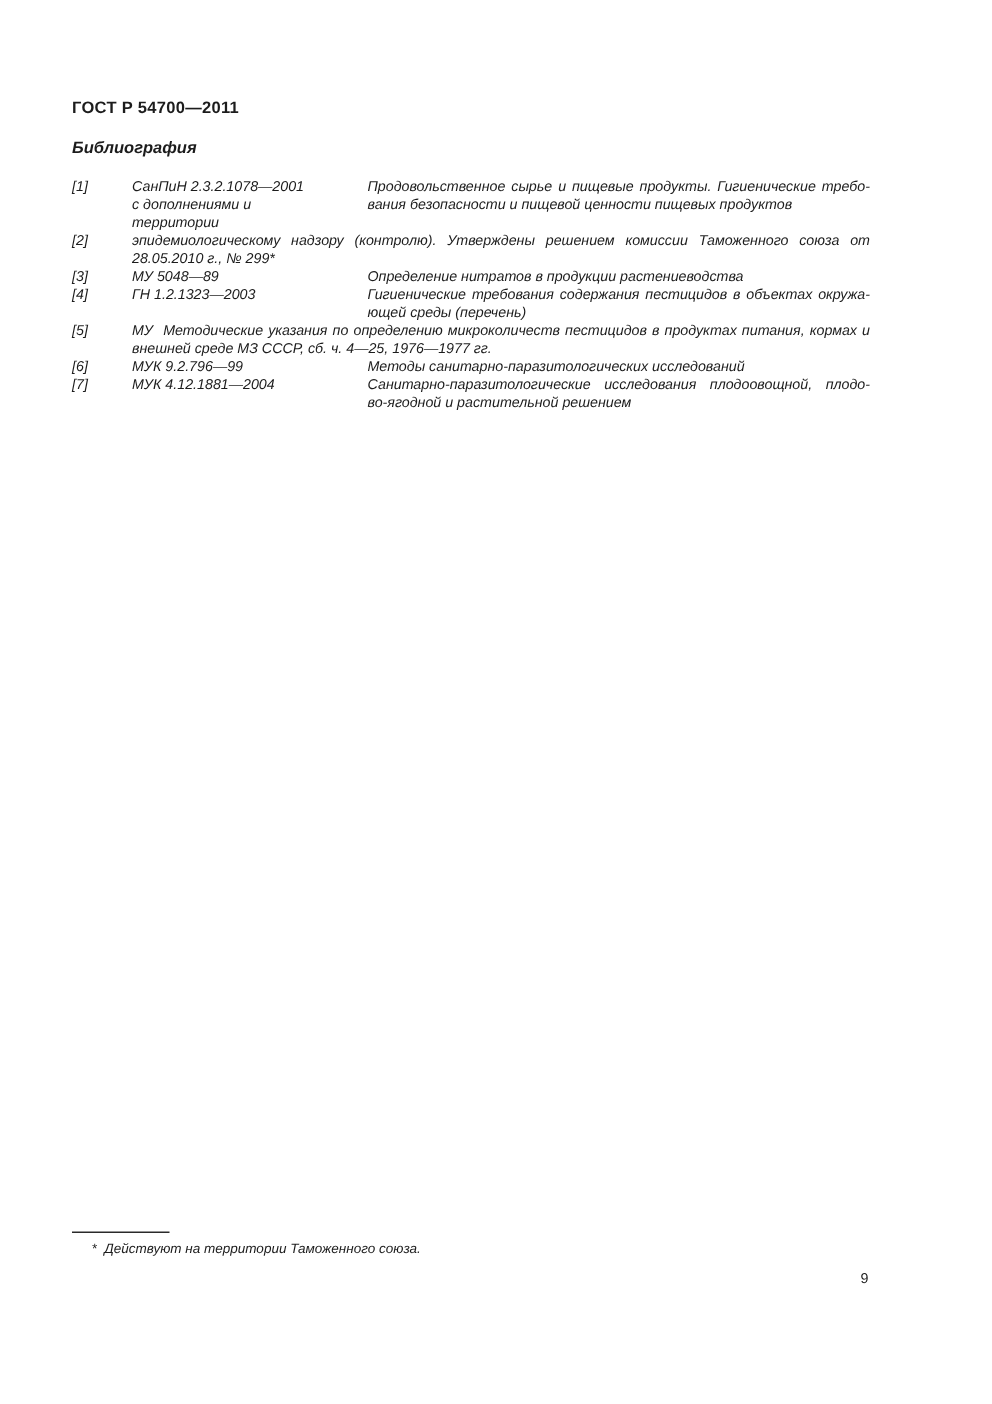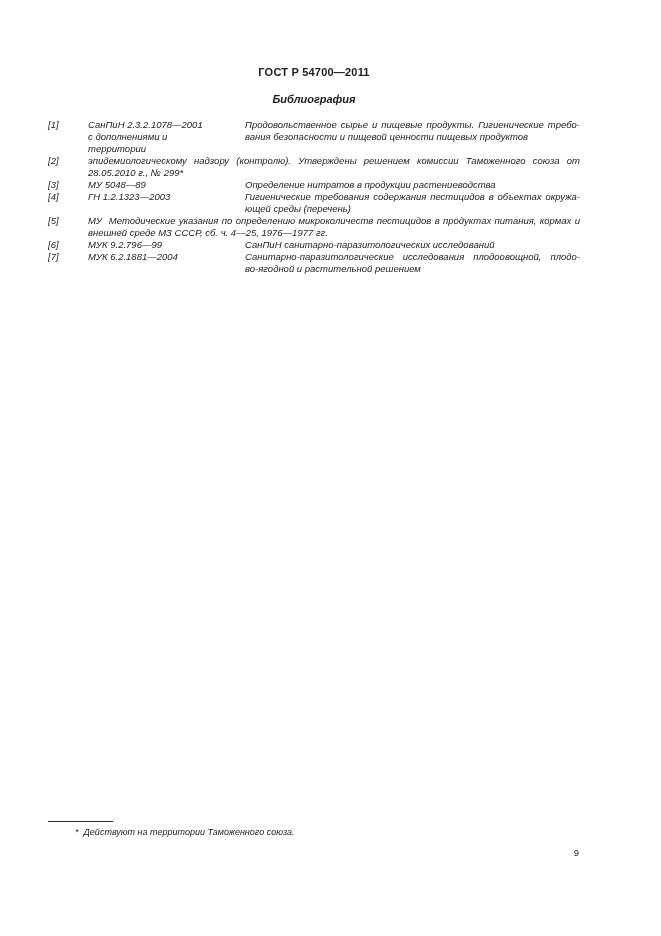--- a/index.html
+++ b/index.html
@@ -11,45 +11,45 @@
     position: relative;
     overflow: hidden;
   }
   .content {
     position: absolute;
     left: 48px; top: 0;
     width: 532px; height: 936px;
   }
   .doc-header {
     position: absolute; top: 66px; left: 0; width: 100%;
-    text-align: center;
+    text-align: left;
     font-weight: bold; font-size: 11px; letter-spacing: 0.2px;
   }
   .doc-title {
     position: absolute; top: 93px; left: 0; width: 100%;
-    text-align: center;
+    text-align: left;
     font-weight: bold; font-style: italic; font-size: 11px;
   }
   .bib-list {
     position: absolute; top: 119px; left: 0; width: 100%;
     font-style: italic; font-size: 9.5px; line-height: 12px;
   }
   .entry { display: flex; align-items: flex-start; }
   .e-num { flex: 0 0 20px; width: 20px; }
   .e-label { flex: 0 0 157px; width: 157px; }
   .e-desc { flex: 1 1 auto; min-width: 0; }
   .e-body { flex: 1 1 auto; min-width: 0; }
   .line { white-space: normal; margin-left: 20px; }
   .line.j { text-align: justify; text-align-last: justify; }
   .footnote {
     position: absolute; top: 821px; left: 0; width: 100%;
     font-size: 9px; font-style: italic;
   }
   .fn-rule { width: 65px; height: 0; border-top: 1px solid #2a2a2a; }
-  .fn-text { margin-left: 27px; margin-top: 5px; }
+  .fn-text { margin-left: 13px; margin-top: 5px; }
   .page-num {
     position: absolute; top: 847px; right: 1px;
     font-size: 9.5px; font-style: normal;
   }
 </style>
 </head>
 <body>
 
 <div class="content">
 
@@ -107,28 +107,28 @@
         <div class="line">внешней среде МЗ СССР, сб. ч. 4—25, 1976—1977 гг.</div>
       </div>
     </div>
 
     <div class="entry">
       <div class="e-num">[6]</div>
       <div class="e-label">
         <div class="line">МУК 9.2.796—99</div>
       </div>
       <div class="e-desc">
-        <div class="line">СанПиН санитарно-паразитологических исследований</div>
+        <div class="line">Методы санитарно-паразитологических исследований</div>
       </div>
     </div>
 
     <div class="entry">
       <div class="e-num">[7]</div>
       <div class="e-label">
-        <div class="line">МУК 6.2.1881—2004</div>
+        <div class="line">МУК 4.12.1881—2004</div>
       </div>
       <div class="e-desc">
         <div class="line j">Санитарно-паразитологические исследования плодоовощной, плодо-</div>
         <div class="line">во-ягодной и растительной решением</div>
       </div>
     </div>
 
   </div>
 
   <div class="footnote">

